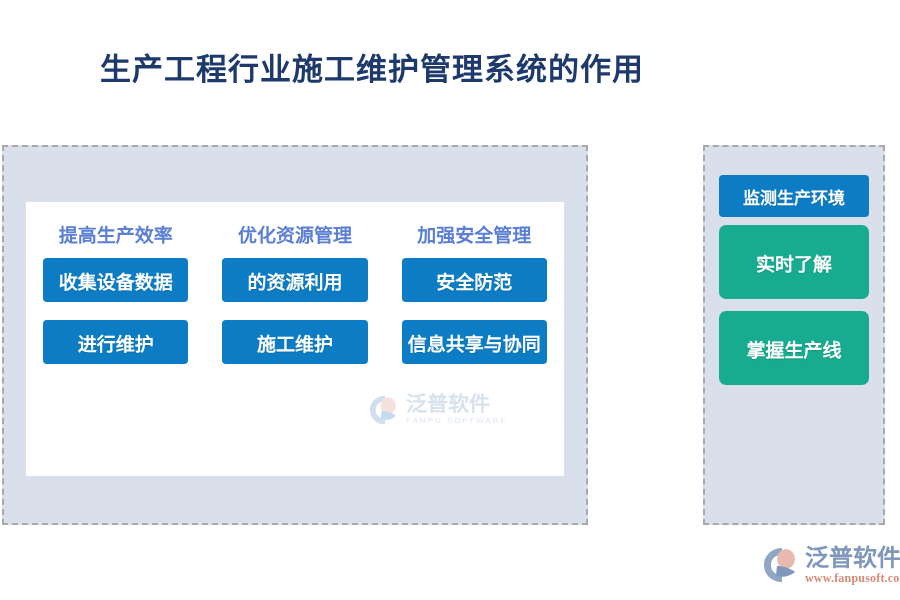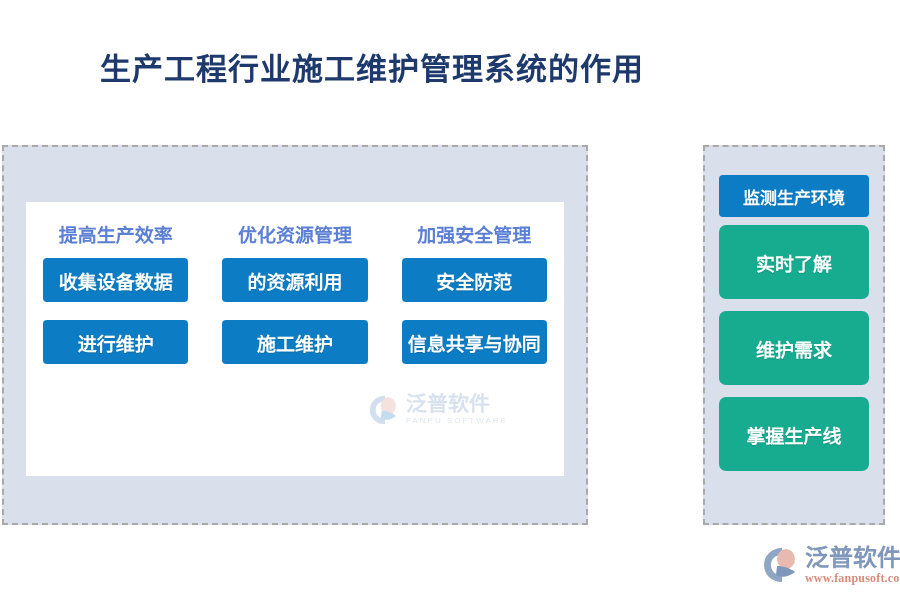--- a/index.html
+++ b/index.html
@@ -252,21 +252,20 @@
       <div class="blue-box">安全防范</div>
       <div class="blue-box">信息共享与协同</div>
     </div>
 
   </div>
 </div>
 
 <div class="side-panel">
   <div class="side-head-box">监测生产环境</div>
   <div class="green-box">实时了解</div>
-  <div class="green-box">维护需求</div>
   <div class="green-box">掌握生产线</div>
 </div>
 
 <div class="watermark-center">
   <div class="wm-mark">
     <svg viewBox="0 0 40 38" width="34" height="32" aria-hidden="true">
       <path d="M20 2 C9 2 2 10 2 19 C2 28 9 36 20 36 L20 29 C13 29 9 25 9 19 C9 13 13 9 20 9 Z" fill="#8fb0d8"></path>
       <ellipse cx="24" cy="14" rx="9" ry="10" fill="#e8b9ae"></ellipse>
       <path d="M16 20 C22 20 28 22 33 26 C27 31 20 32 15 29 Z" fill="#6fa8d6"></path>
     </svg>

